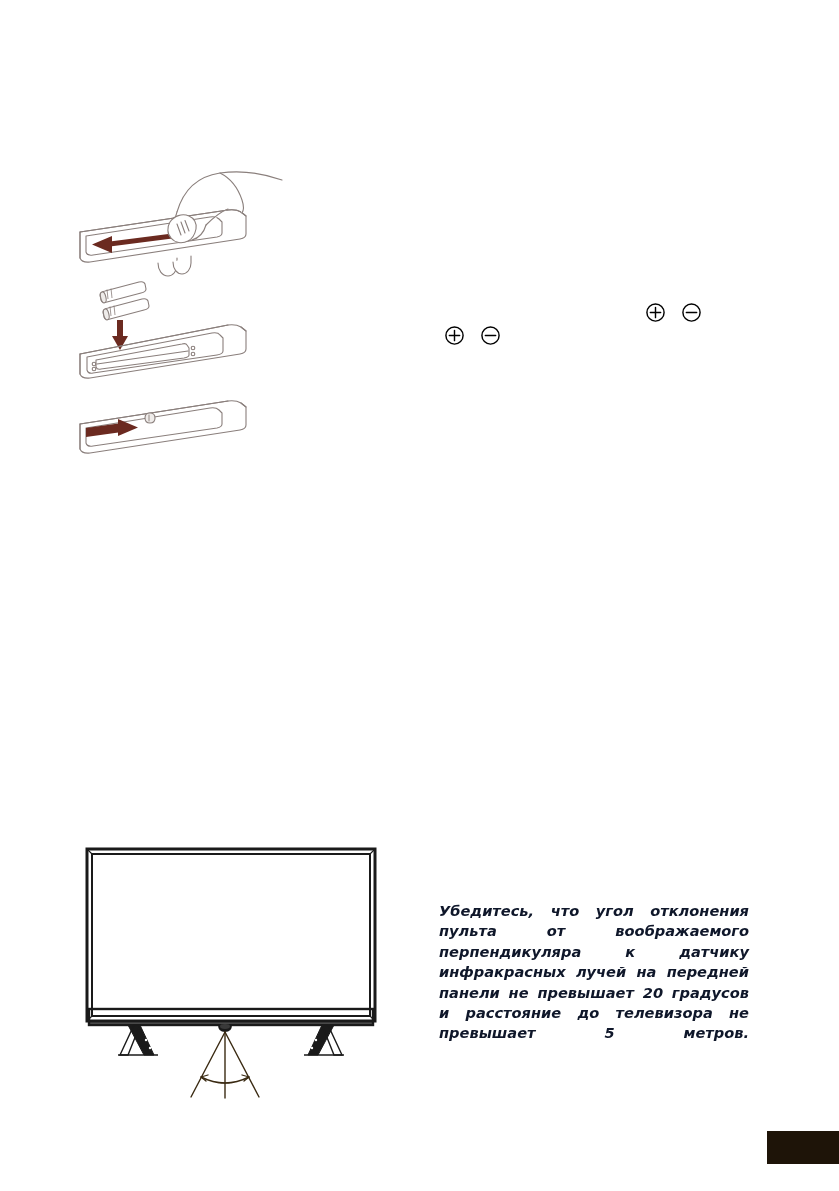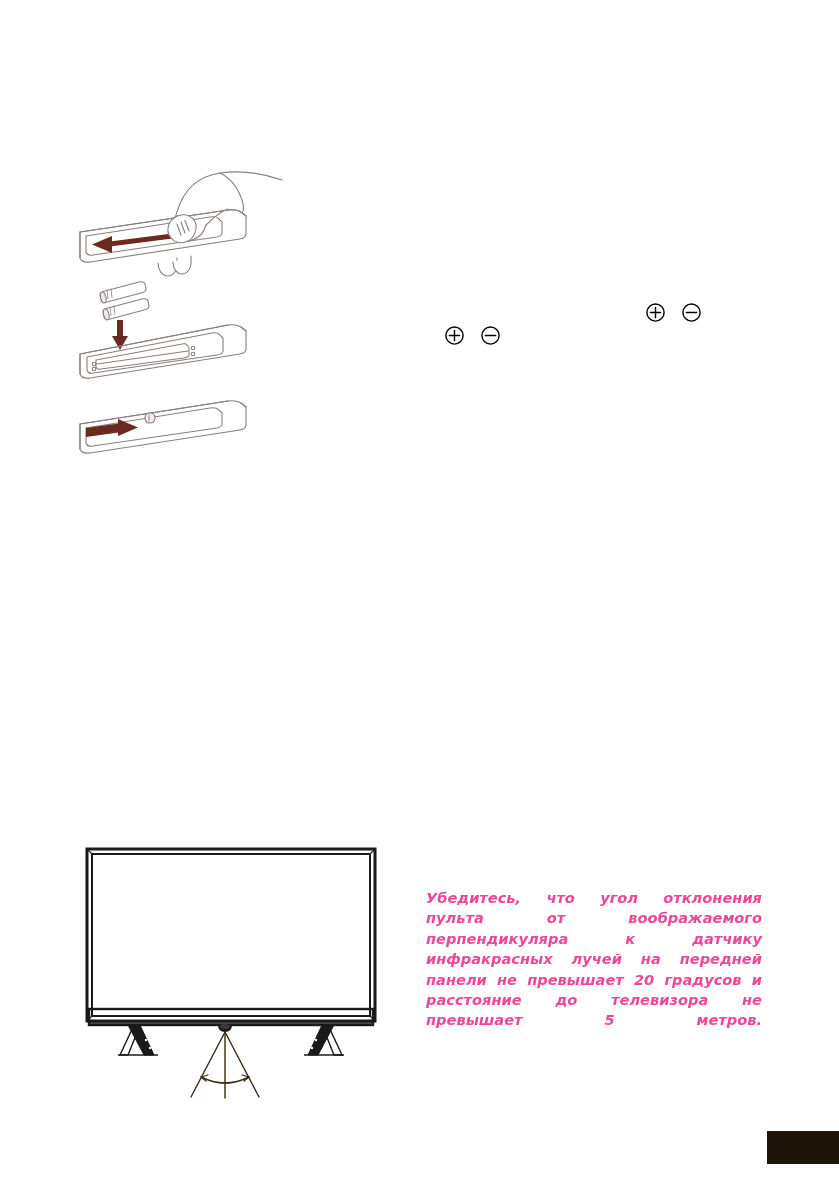--- a/index.html
+++ b/index.html
@@ -41,27 +41,27 @@
   }
 
   
   .note-block {
     position: absolute;
     left: 426px;
     top: 888px;
     width: 336px;
   }
   .note-text {
-    margin: 0;
+    margin: 13px;
     font-family: "DejaVu Sans", sans-serif;
     font-style: italic;
     font-weight: 700;
     font-size: 14.6px;
     line-height: 20.4px;
-    color: #ec4899;
+    color: #0f172a;
     text-align: justify;
     text-justify: inter-word;
     letter-spacing: 0px;
   }
   .note-text::after {
     content: "";
     display: inline-block;
     width: 100%;
   }
 

